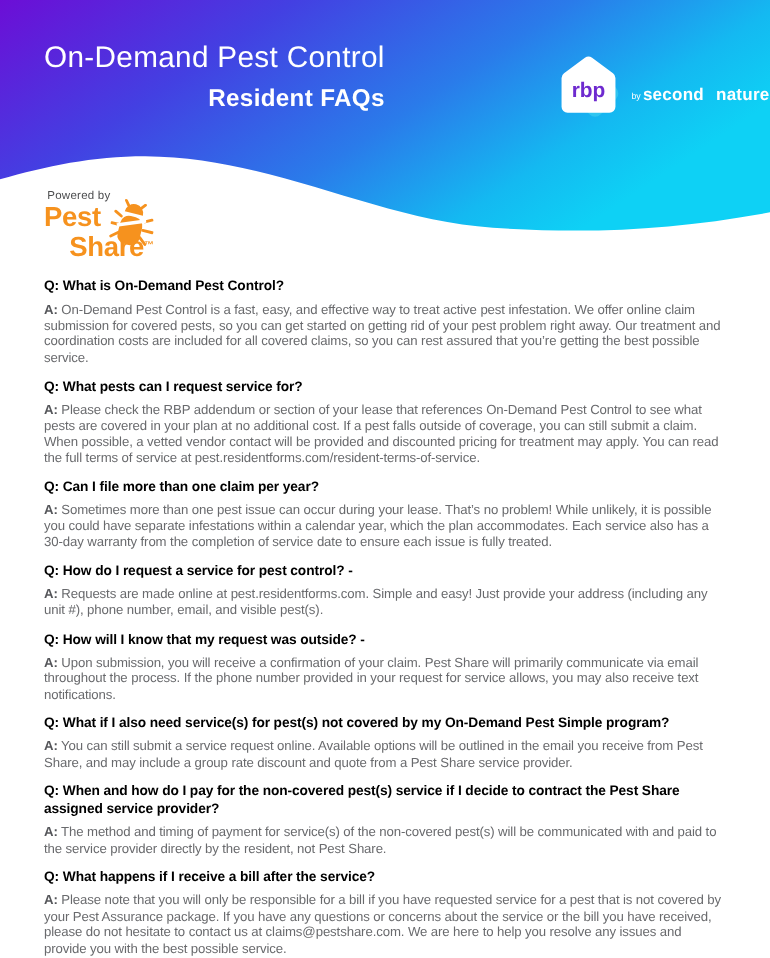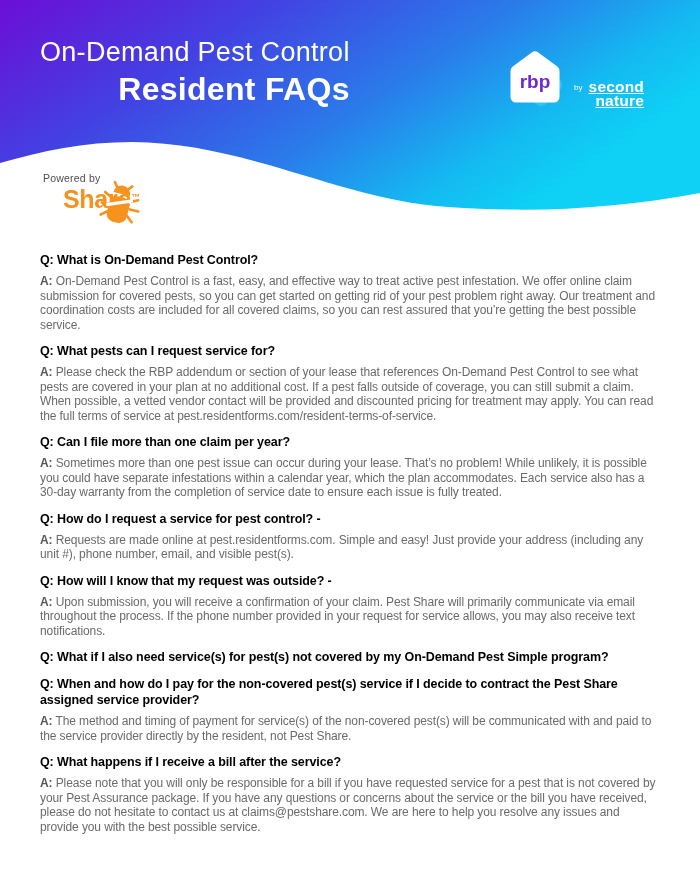--- a/index.html
+++ b/index.html
@@ -5,25 +5,25 @@
   html,body{margin:0;padding:0;}
   body{
     width:700px;height:871px;overflow:hidden;background:#ffffff;
     font-family:"Liberation Sans",sans-serif;position:relative;
   }
   
   .header{position:relative;width:700px;height:215px;text-align:right;}
   .header svg.wave{position:absolute;inset:0;display:block;}
   .title-block{position:absolute;left:40px;top:36px;color:#ffffff;}
   .title-line1{font-size:27px;font-weight:400;letter-spacing:.3px;line-height:32px;}
-  .title-line2{font-size:32px;font-weight:800;letter-spacing:.3px;line-height:32px;margin-top:5px;}
+  .title-line2{font-size:22px;font-weight:800;letter-spacing:.3px;line-height:32px;margin-top:5px;}
   .rbp-badge{position:absolute;left:504px;top:48px;width:62px;height:64px;}
   .sn-block{position:absolute;left:574px;top:80px;display:flex;color:#ffffff;}
   .sn-by{font-size:8px;font-weight:400;margin-top:3px;margin-right:2px;}
-  .sn-name{display:flex;flex-direction:column;font-weight:800;font-size:15.5px;line-height:13.5px;letter-spacing:.2px;text-decoration:underline;}
+  .sn-name{display:flex;flex-direction:row;font-weight:800;font-size:15.5px;line-height:13.5px;letter-spacing:.2px;}
   .sn-name .l2{margin-left:11px;}
   
   .powered{position:absolute;left:40px;top:172px;width:180px;}
   .powered-label{font-size:10.5px;color:#4d4e50;letter-spacing:.2px;margin:0 0 1px 3px;}
   .ps-word{font-size:25px;font-weight:800;color:#f6921e;line-height:25px;letter-spacing:-.3px;margin:0;}
   .ps-word.l2{margin-left:23px;}
   .ps-tm{font-size:9px;vertical-align:8px;font-weight:700;}
   .bug{position:absolute;left:60px;top:11px;transform:rotate(14deg);}
   
   main{margin:37px 40px 0 40px;width:620px;}
@@ -71,20 +71,21 @@
     <span class="sn-by">by</span>
     <span class="sn-name">
       <span class="l1">second</span>
       <span class="l2">nature</span>
     </span>
   </div>
 </div>
 
 <div class="powered">
   <p class="powered-label">Powered by</p>
+  <p class="ps-word l1">Pest</p>
   <p class="ps-word l2"><span>Share</span><span class="ps-tm">™</span></p>
   <svg class="bug" width="40" height="48" viewBox="0 0 40 48" aria-hidden="true">
     <g stroke="#f6921e" stroke-width="2.6" stroke-linecap="round" fill="none">
       <path d="M13 6 L9 1"></path>
         <path d="M23 6 L27 1"></path>
       <path d="M8 16 L2 13"></path>
         <path d="M8 24 L1 24"></path>
         <path d="M9 31 L3 36"></path>
       <path d="M30 16 L36 13"></path>
         <path d="M30 24 L39 24"></path>
@@ -112,20 +113,21 @@
   <section class="faq">
     <h3 class="q">Q: How do I request a service for pest control? -</h3>
     <p class="a"><strong class="a-prefix">A:</strong><span> Requests are made online at pest.residentforms.com. Simple and easy! Just provide your address (including any unit #), phone number, email, and visible pest(s).</span></p>
   </section>
   <section class="faq">
     <h3 class="q">Q: How will I know that my request was outside? -</h3>
     <p class="a"><strong class="a-prefix">A:</strong><span> Upon submission, you will receive a confirmation of your claim. Pest Share will primarily communicate via email throughout the process. If the phone number provided in your request for service allows, you may also receive text notifications.</span></p>
   </section>
   <section class="faq">
     <h3 class="q">Q: What if I also need service(s) for pest(s) not covered by my On-Demand Pest Simple program?</h3>
+    <p class="a"><strong class="a-prefix">A:</strong><span> You can still submit a service request online. Available options will be outlined in the email you receive from Pest Share, and may include a group rate discount and quote from a Pest Share service provider.</span></p>
   </section>
   <section class="faq">
     <h3 class="q">Q: When and how do I pay for the non-covered pest(s) service if I decide to contract the Pest Share assigned service provider?</h3>
     <p class="a"><strong class="a-prefix">A:</strong><span> The method and timing of payment for service(s) of the non-covered pest(s) will be communicated with and paid to the service provider directly by the resident, not Pest Share.</span></p>
   </section>
   <section class="faq">
     <h3 class="q">Q: What happens if I receive a bill after the service?</h3>
     <p class="a"><strong class="a-prefix">A:</strong><span> Please note that you will only be responsible for a bill if you have requested service for a pest that is not covered by your Pest Assurance package. If you have any questions or concerns about the service or the bill you have received, please do not hesitate to contact us at claims@pestshare.com. We are here to help you resolve any issues and provide you with the best possible service.</span></p>
   </section>
 </main>

